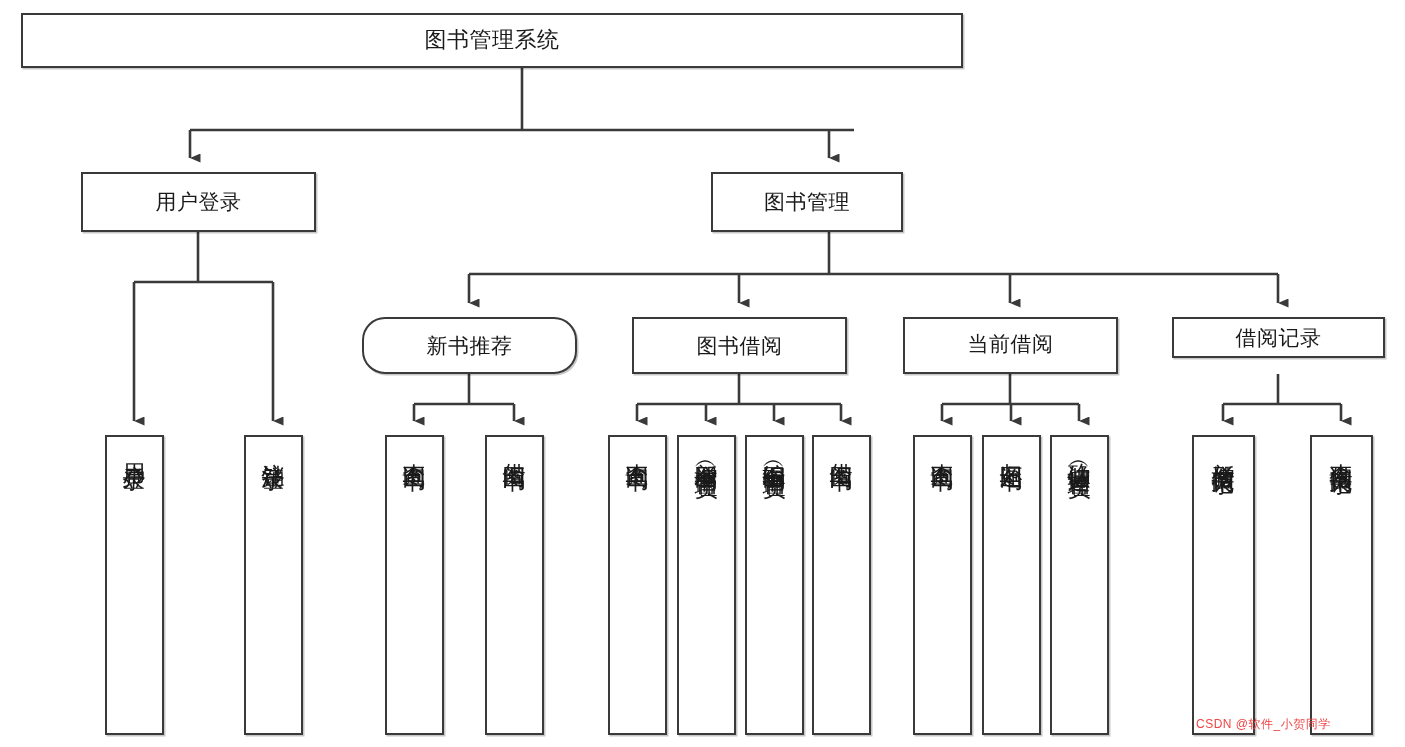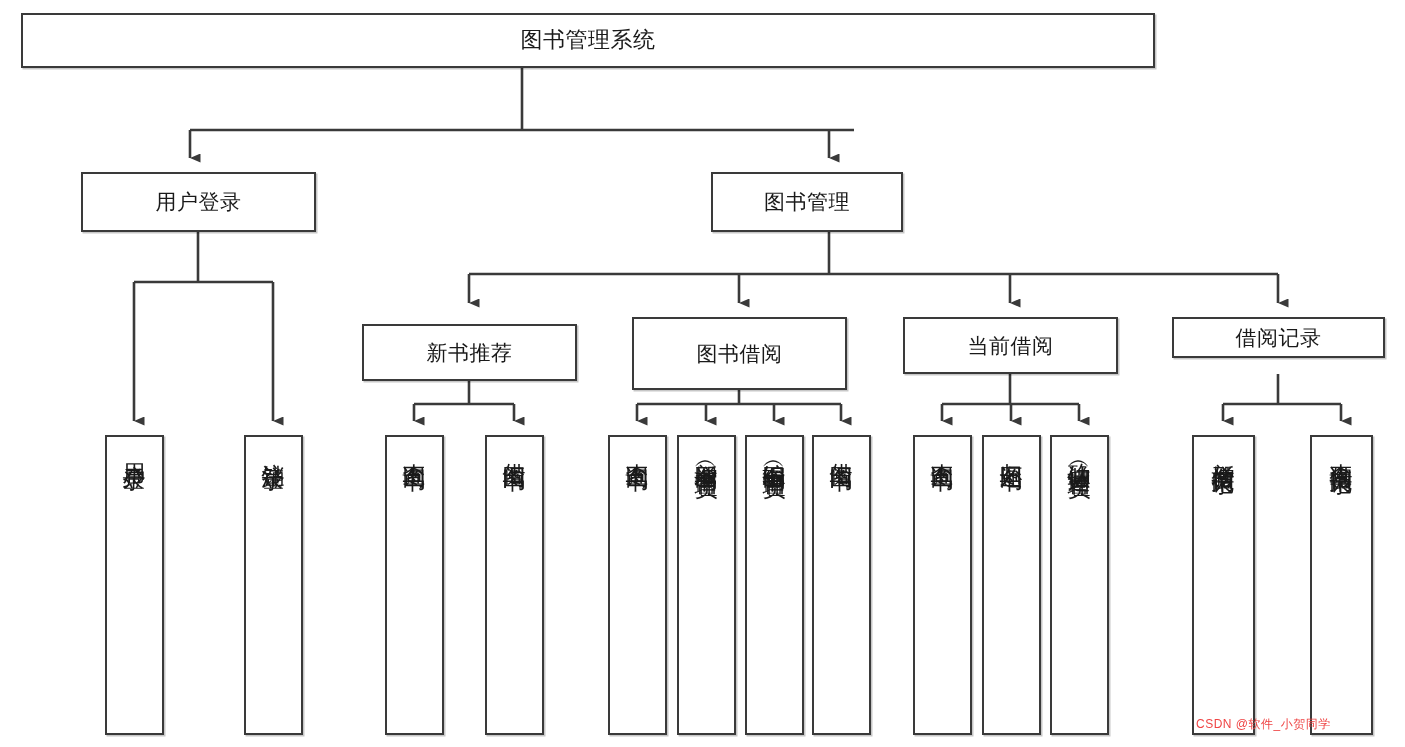--- a/index.html
+++ b/index.html
@@ -117,38 +117,38 @@
       <path d="M 1011 404 L 1011 421" marker-end="url(#arrowhead)"></path>
       <path d="M 1079 404 L 1079 421" marker-end="url(#arrowhead)"></path>
 
       <path d="M 1278 374 L 1278 404"></path>
       <path d="M 1223 404 L 1341 404"></path>
       <path d="M 1223 404 L 1223 421" marker-end="url(#arrowhead)"></path>
       <path d="M 1341 404 L 1341 421" marker-end="url(#arrowhead)"></path>
     </g>
   </svg>
 
-  <div class="node root horizontal" style="left:21px; top:13px; width:1134px; height:55px;">
+  <div class="node root horizontal" style="left:21px; top:13px; width:942px; height:55px;">
     <span class="node-label">图书管理系统</span>
   </div>
 
   <div class="node horizontal" style="left:81px; top:172px; width:235px; height:60px;">
     <span class="node-label">用户登录</span>
   </div>
   <div class="node horizontal" style="left:711px; top:172px; width:192px; height:60px;">
     <span class="node-label">图书管理</span>
   </div>
 
-  <div class="node horizontal" style="left:362px; top:324px; width:215px; height:57px;">
+  <div class="node horizontal" style="left:362px; top:317px; width:215px; height:57px;border-radius:23px;">
     <span class="node-label">新书推荐</span>
   </div>
-  <div class="node horizontal" style="left:632px; top:317px; width:215px; height:73px;">
+  <div class="node horizontal" style="left:632px; top:317px; width:215px; height:57px;">
     <span class="node-label">图书借阅</span>
   </div>
-  <div class="node horizontal" style="left:903px; top:317px; width:215px; height:57px;">
+  <div class="node horizontal" style="left:903px; top:317px; width:215px; height:57px;font-family:Liberation Mono, monospace;">
     <span class="node-label">当前借阅</span>
   </div>
   <div class="node horizontal" style="left:1172px; top:317px; width:213px; height:41px;">
     <span class="node-label">借阅记录</span>
   </div>
 
   <div class="node vertical" style="left:105px; top:435px; width:59px; height:300px;">
     <span class="node-label">用户登录</span>
   </div>
   <div class="node vertical" style="left:244px; top:435px; width:59px; height:300px;">

